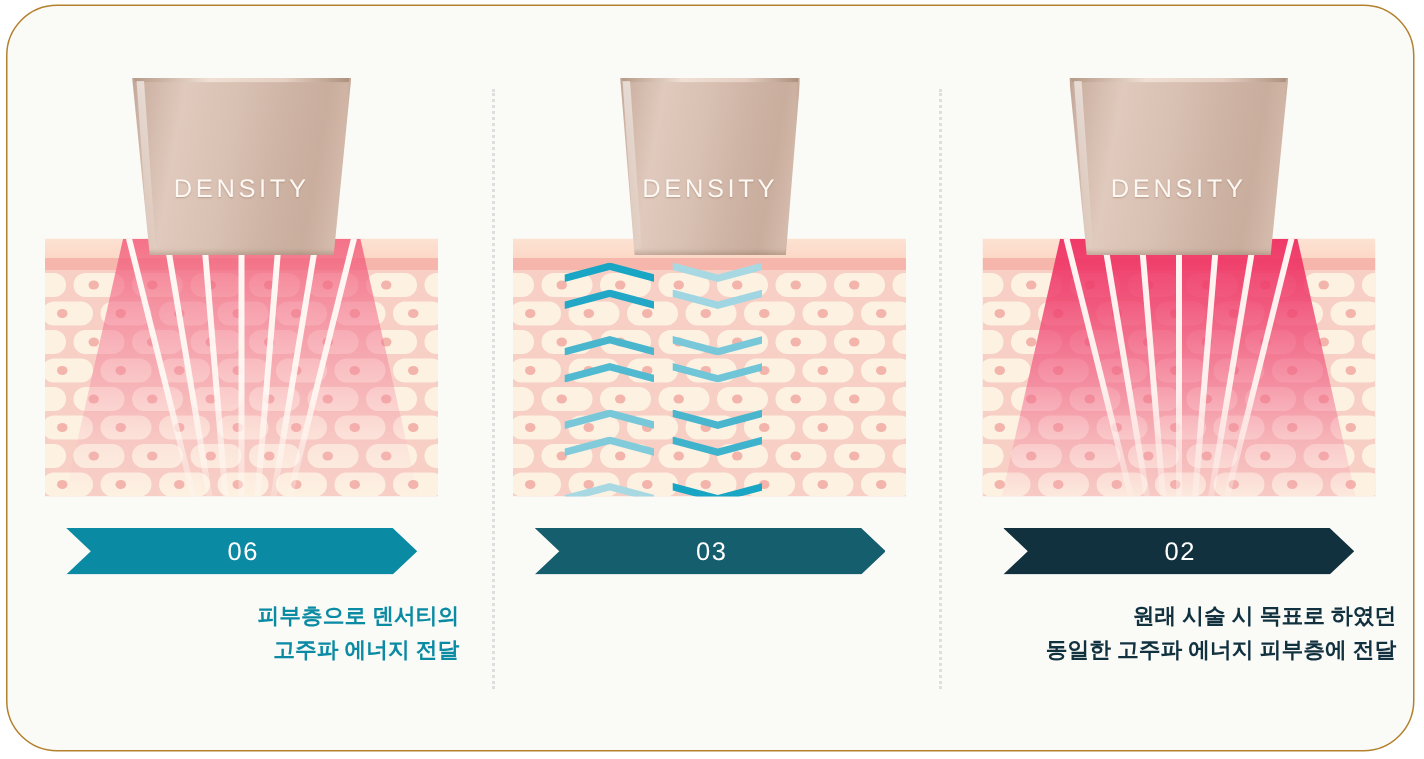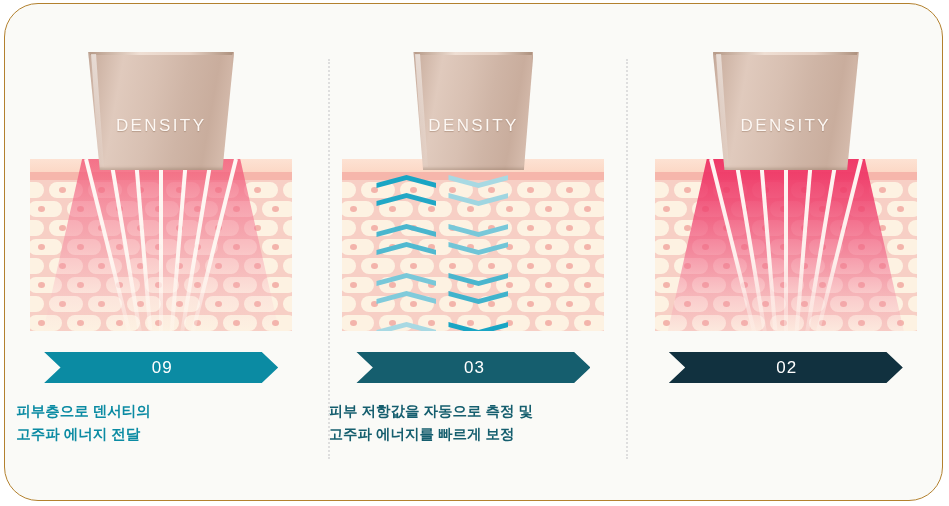--- a/index.html
+++ b/index.html
@@ -182,21 +182,21 @@
     font-size:17px;
     letter-spacing:1px;
     font-weight:400;
     padding-left:2px;
   }
   .caption{
     position:absolute;
     left:50%;transform:translateX(-50%);
     top:396px;
     width:290px;
-    text-align:left;
+    text-align:right;
     font-size:14.5px;
     line-height:23px;
     font-weight:700;
     white-space:pre-line;
   }
 </style>
 </head>
 <body>
 
 <div id="infographic-card">
@@ -412,21 +412,21 @@
                 <div class="ray" style="left: 166px; transform: rotate(9.46232deg); height: 185px; bottom: auto;"></div>
                 <div class="ray" style="left: 191px; transform: rotate(14.0362deg); height: 185px; bottom: auto;"></div>
               </div>
             </div>
         </div>
 
       </div>
 
       <div class="banner-wrap">
         <div class="banner" id="banner-0" style="background: rgb(11, 139, 163);">
-          <span class="banner-number">09</span>
+          <span class="banner-number">06</span>
         </div>
       </div>
 
       <div class="caption" id="cap-0" style="color: rgb(11, 139, 163);">피부층으로 덴서티의
 고주파 에너지 전달</div>
     </div>
 
     <div class="panel">
       <div class="stage">
 
@@ -654,22 +654,20 @@
         </div>
 
       </div>
 
       <div class="banner-wrap">
         <div class="banner" id="banner-1" style="background: rgb(21, 94, 110);">
           <span class="banner-number">03</span>
         </div>
       </div>
 
-      <div class="caption" id="cap-1" style="color: rgb(21, 94, 110);">피부 저항값을 자동으로 측정 및
-고주파 에너지를 빠르게 보정</div>
     </div>
 
     <div class="panel">
       <div class="stage">
 
         <div class="device" id="dev-2" style="width: 146px;">
           <div class="device-body">
             <div class="device-top-edge"></div>
             <div class="device-gloss"></div>
           </div>
@@ -878,20 +876,22 @@
         </div>
 
       </div>
 
       <div class="banner-wrap">
         <div class="banner" id="banner-2" style="background: rgb(17, 49, 63);">
           <span class="banner-number">02</span>
         </div>
       </div>
 
+      <div class="caption" id="cap-2" style="color: rgb(17, 49, 63);">원래 시술 시 목표로 하였던
+동일한 고주파 에너지 피부층에 전달</div>
     </div>
 
   </div>
 
   <div class="divider" id="divider-1"></div>
   <div class="divider" id="divider-2"></div>
 
 </div>
 
 </body></html>

